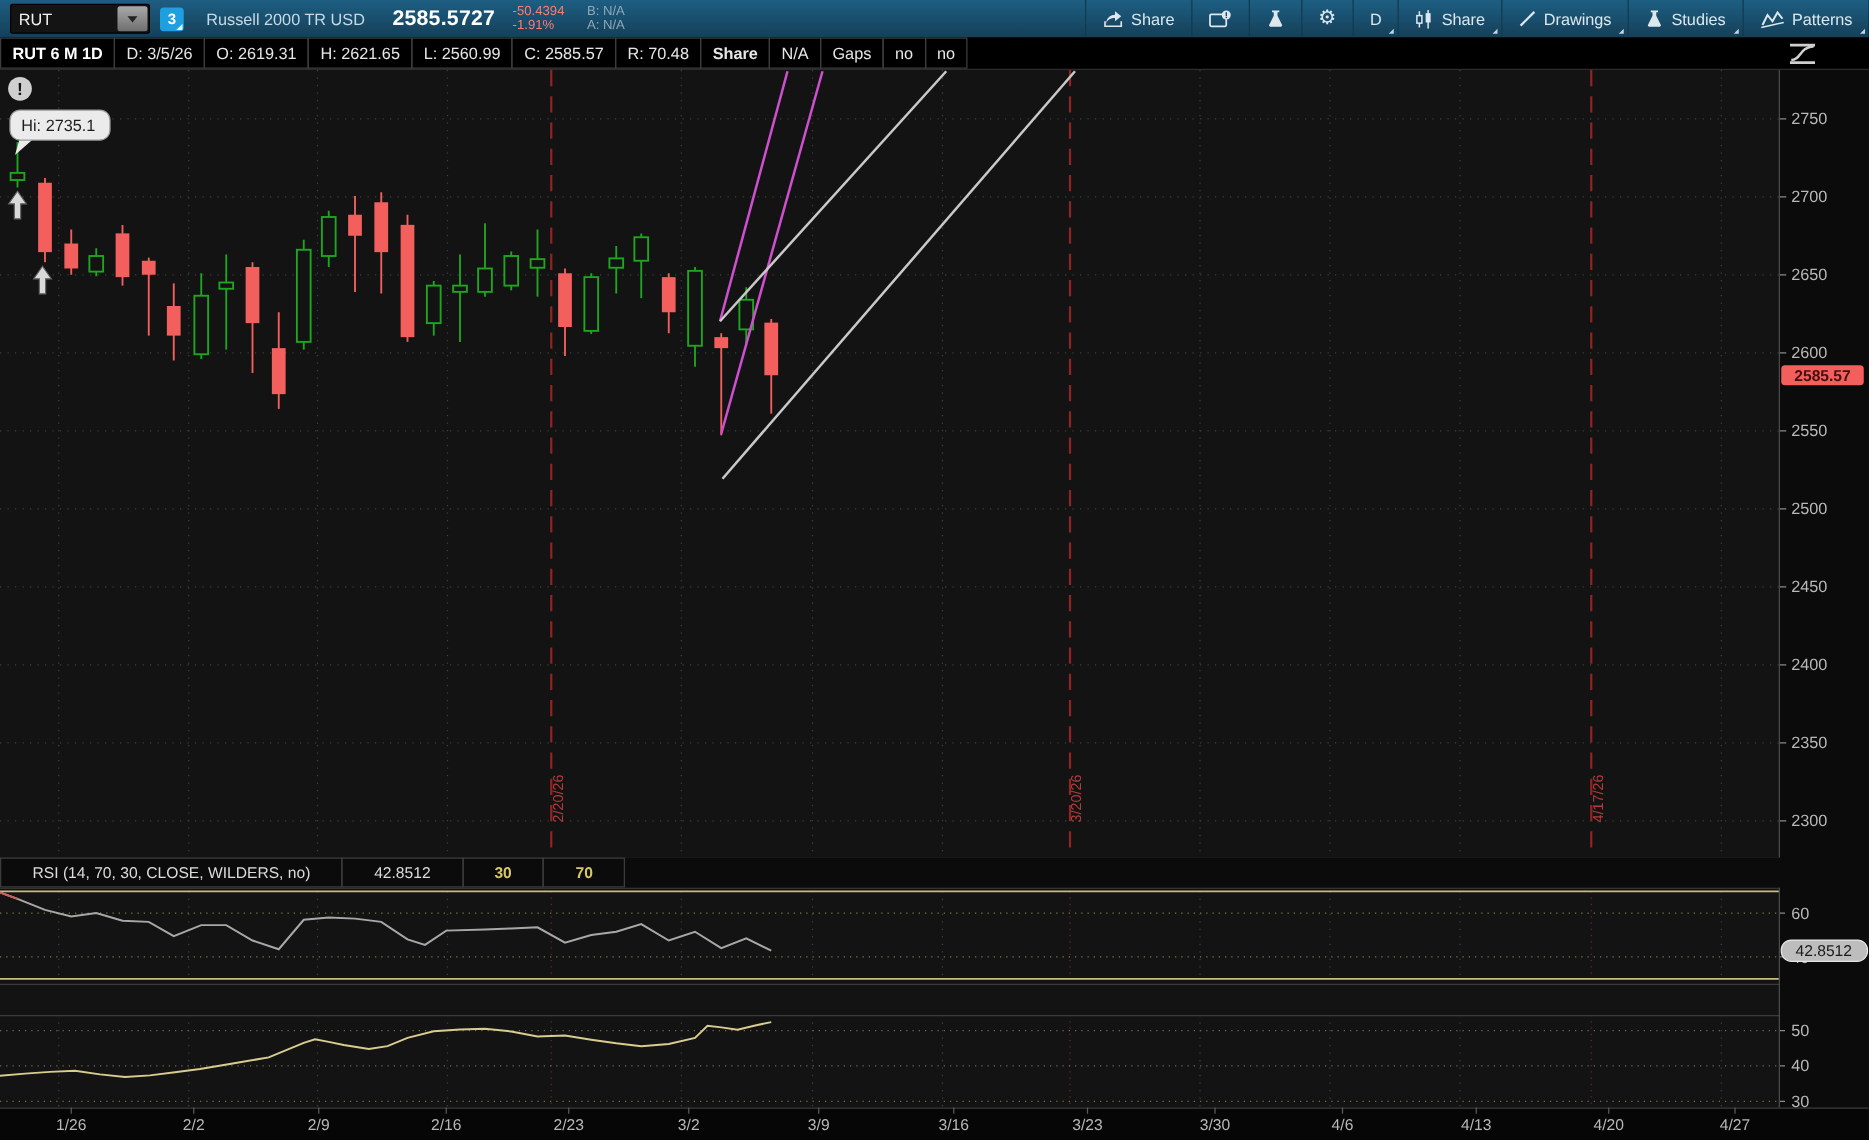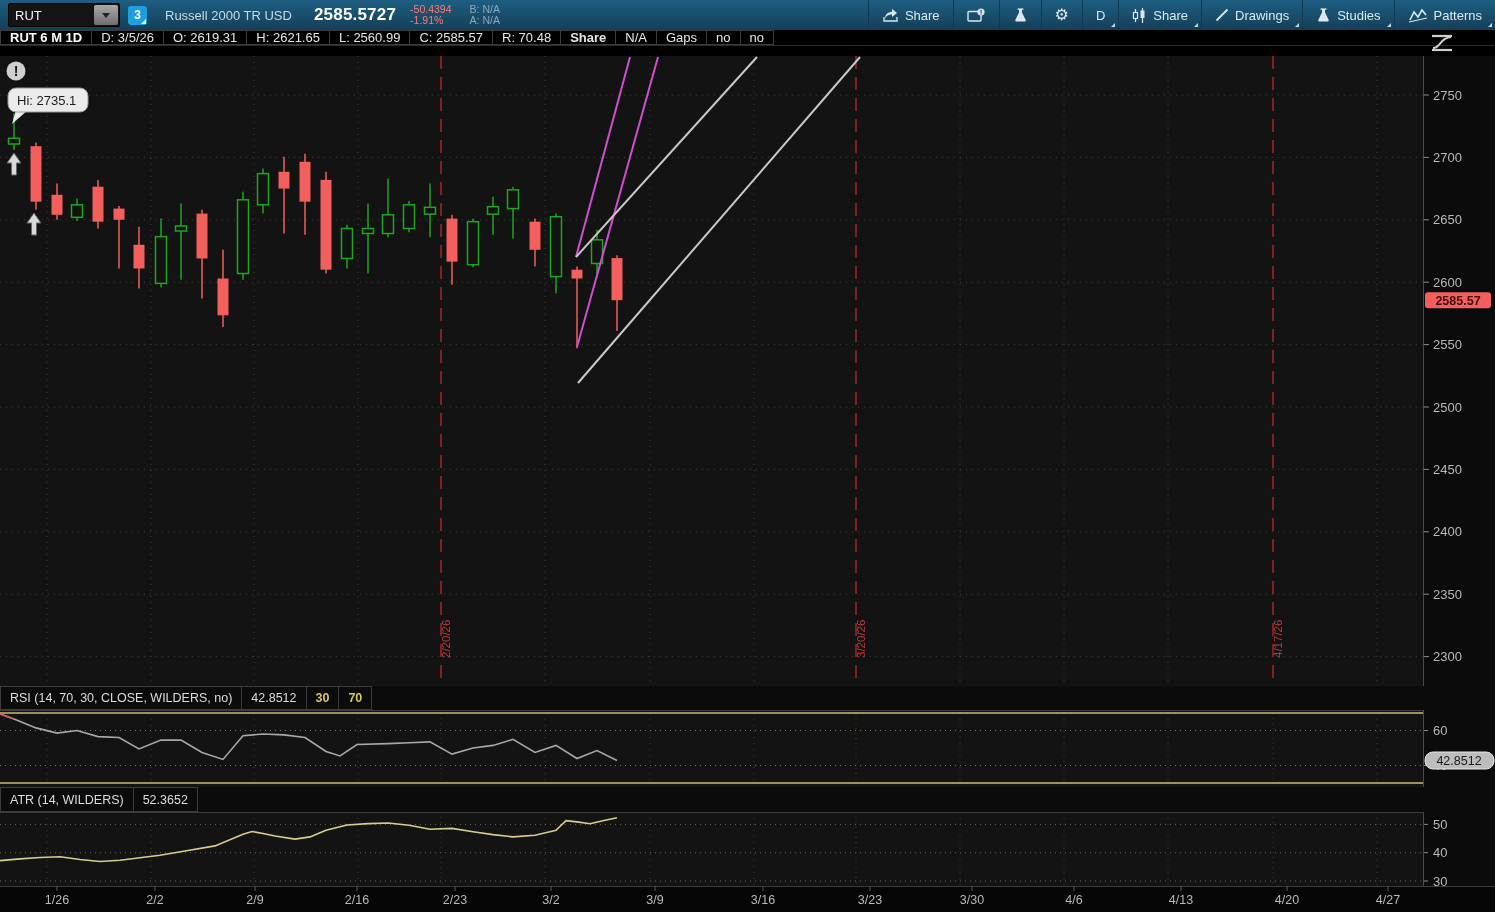--- a/index.html
+++ b/index.html
@@ -21,31 +21,31 @@
   .bigprice{color:#fff;font-weight:bold;font-size:17px;margin-left:14px;letter-spacing:.2px;}
   .chg{display:flex;flex-direction:column;line-height:11px;font-size:10.5px;color:#ff7b74;margin-left:6px;}
   .ba{display:flex;flex-direction:column;line-height:11px;font-size:10.5px;color:#8fa9b8;margin-left:10px;}
   .tb-right{display:flex;align-items:stretch;height:100%;}
   .tb-btn{position:relative;display:flex;align-items:center;gap:6px;padding:12px 13px;border-left:1px solid #103a52;cursor:pointer;}
   .tb-btn.dd::after{content:"";position:absolute;right:3px;bottom:3px;border-style:solid;border-width:0 0 4px 4px;
     border-color:transparent transparent #c4d6e0 transparent;}
   .tb-btn svg{display:block;}
   .gear-ch{font-size:16px;line-height:16px;}
   
-  .ohlcbar{position:absolute;top:30px;left:0;width:1495px;height:16px;background:#000;display:flex;align-items:stretch;
+  .ohlcbar{position:absolute;top:30px;left:0;width:1495px;height:26px;background:#000;display:flex;align-items:stretch;
     color:#e6e6e6;font-size:13px;border-bottom:1px solid #2c2c2c;box-sizing:border-box;}
   .cell{display:flex;align-items:center;padding:0 9px;border:1px solid #3c3c3c;margin-left:-1px;white-space:nowrap;}
   .cell.first{margin-left:0;font-weight:bold;color:#fff;}
   .cell.bold{font-weight:bold;}
   .scale-ico{position:absolute;right:40px;top:3px;}
   
   .chartwrap{position:absolute;top:56px;left:0;width:1495px;height:856px;background:#131313;}
   .paneheader{position:absolute;left:0;width:1424px;background:#0b0b0b;display:flex;align-items:stretch;
     font-size:12.5px;color:#dcdcdc;box-sizing:border-box;}
-  .ph-cell{display:flex;align-items:center;padding:0 9px;border:1px solid #3c3c3c;margin-left:-1px;white-space:nowrap;}
+  .ph-cell{display:flex;align-items:center;padding:0 25px;border:1px solid #3c3c3c;margin-left:-1px;white-space:nowrap;}
   .ph-cell.first{margin-left:0;}
   .ph-cell.yellow{color:#d9c765;font-weight:bold;}
 </style>
 </head>
 <body>
 
 <div class="topbar">
   <div class="tb-left">
     <div class="sym-wrap">
       <input class="sym-input" value="RUT" style="">
@@ -406,17 +406,13 @@
       </g>
     </svg>
 
   <div class="paneheader" style="top:630px;height:24px;">
     <div class="ph-cell first">RSI (14, 70, 30, CLOSE, WILDERS, no)</div>
     <div class="ph-cell">42.8512</div>
     <div class="ph-cell yellow">30</div>
     <div class="ph-cell yellow">70</div>
   </div>
 
-  <div class="paneheader" style="top:731px;height:25px;">
-    <div class="ph-cell first">ATR (14, WILDERS)</div>
-    <div class="ph-cell">52.3652</div>
-  </div>
 </div>
 
 </body></html>

